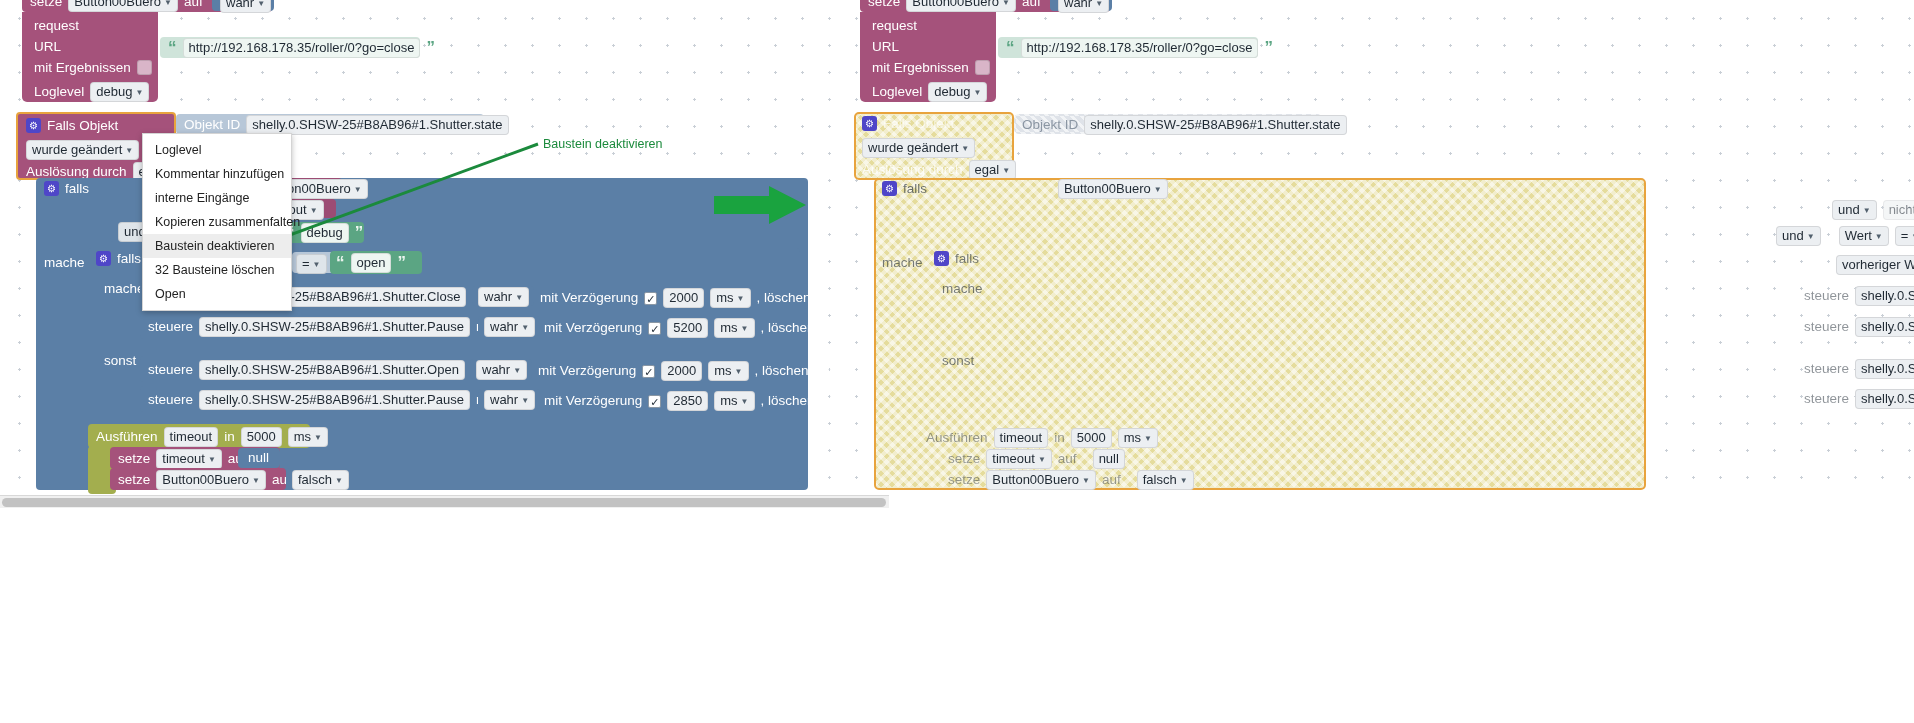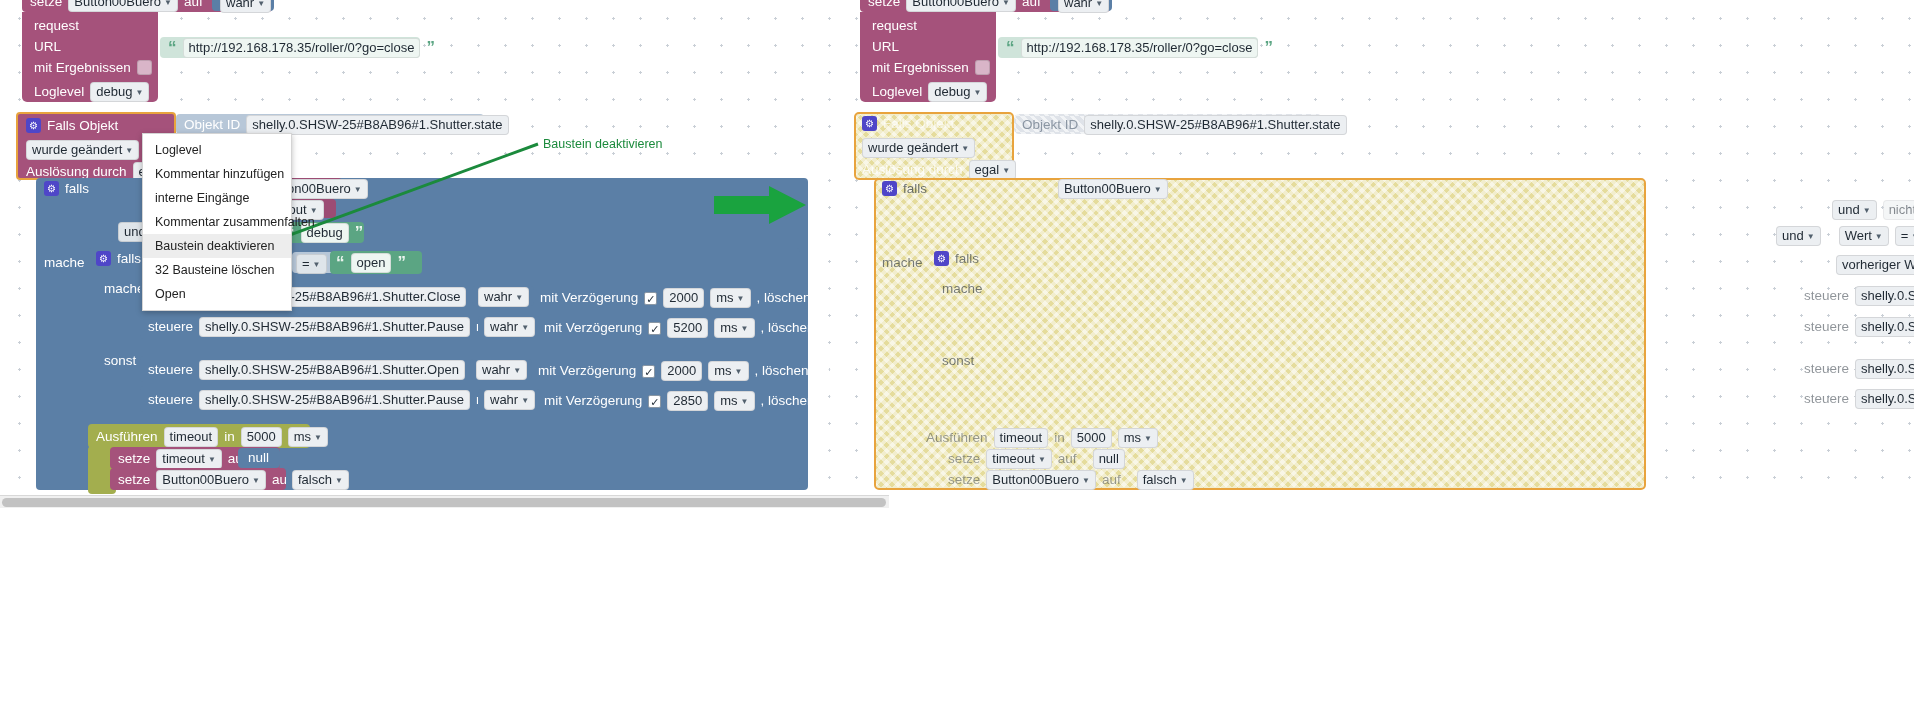--- a/index.html
+++ b/index.html
@@ -416,21 +416,21 @@
       <span class="field" style="position:absolute;left:6px;top:2px;">
         <span>falsch</span>
           <span class="caret">▼</span>
       </span>
     </div>
 
     <div class="ctxmenu">
       <div class="ctxitem">Loglevel</div>
       <div class="ctxitem">Kommentar hinzufügen</div>
       <div class="ctxitem">interne Eingänge</div>
-      <div class="ctxitem">Kommentar zusammenfalten</div>
+      <div class="ctxitem">Kopieren zusammenfalten</div>
       <div class="ctxitem sel">Baustein deaktivieren</div>
       <div class="ctxitem">32 Bausteine löschen</div>
       <div class="ctxitem">Open</div>
     </div>
 
     <div class="hscroll-track">
       <div class="hscroll-thumb"></div>
     </div>
   </div>
 

